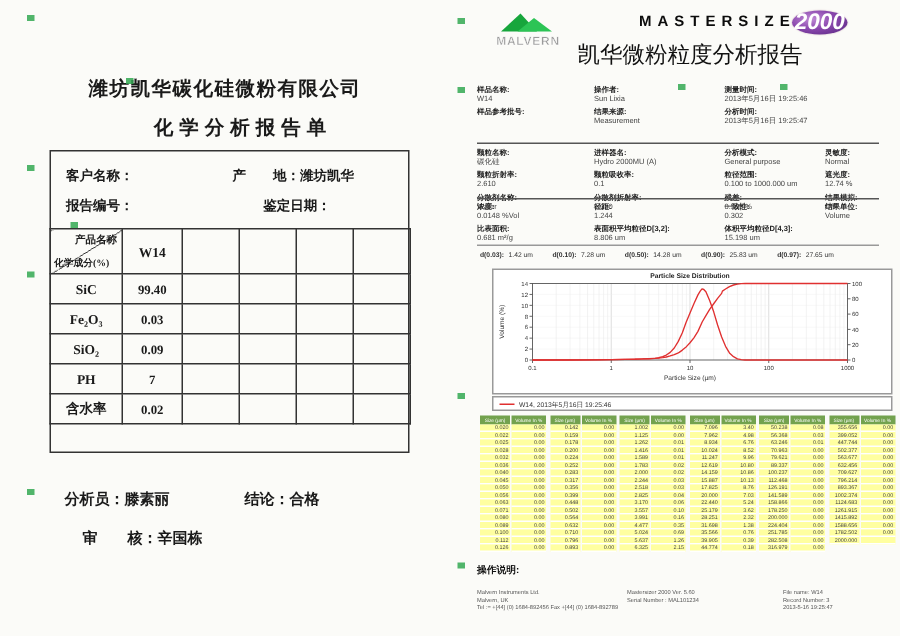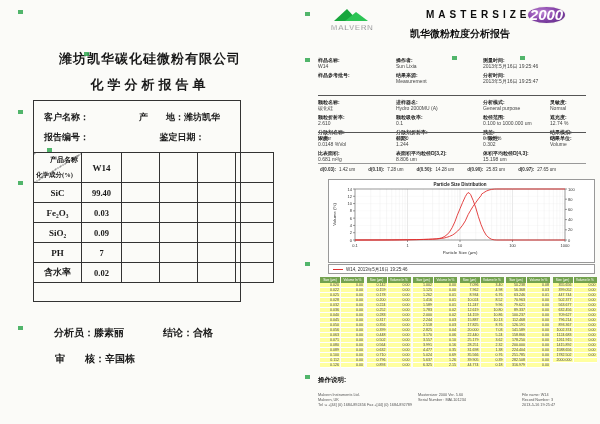--- a/index.html
+++ b/index.html
@@ -3,22 +3,22 @@
 <meta charset="utf-8">
 <style>
   html,body{margin:0;padding:0;background:#e9e9e6;}
   .canvas{position:relative;width:600px;height:424px;background:#fbfbf8;overflow:hidden;
           font-family:"Liberation Sans",sans-serif;color:#1a1a1a;}
   .abs{position:absolute;}
 
   
   .ldoc{position:absolute;left:0;top:0;width:300px;height:424px;font-family:"Liberation Serif",serif;}
   .ltitle1{left:0;top:50px;width:300px;text-align:center;font-size:13px;font-weight:bold;letter-spacing:1px;}
-  .ltitle2{left:0;top:76px;width:300px;text-align:center;font-size:13px;font-weight:bold;letter-spacing:4px;}
-  .lbox{left:33px;top:100px;width:208px;height:202px;border:1px solid #333;box-sizing:border-box;}
+  .ltitle2{left:0;top:76px;width:300px;text-align:center;font-size:13px;font-weight:bold;letter-spacing:4px;padding-left:12px;}
+  .lbox{left:33px;top:100px;width:240px;height:202px;border:1px solid #333;box-sizing:border-box;}
   .inforow{position:absolute;left:10px;right:6px;display:flex;font-size:9px;font-weight:bold;}
   .inforow .cell{width:50%;}
   .chem{position:absolute;left:-1px;top:51px;border-collapse:collapse;table-layout:fixed;width:240px;}
   .chem th,.chem td{border:1px solid #333;padding:0;text-align:center;font-weight:bold;}
   .chem thead tr{height:30px;}
   .chem tbody tr{height:20px;}
   .chem .prod{font-size:9px;}
   .chem td.lbl{font-size:9px;}
   .chem td.val{font-size:8.5px;}
   .diag{position:relative;background:linear-gradient(to bottom right,transparent 49.5%,#333 49.5%,#333 50.6%,transparent 50.6%);}
@@ -27,21 +27,21 @@
   .sigrow{position:absolute;font-size:10px;font-weight:bold;}
 
   
   .rdoc{position:absolute;left:300px;top:0;width:300px;height:424px;}
   .mlogo{left:28px;top:6px;}
   .msz{left:126px;top:9px;font-size:10px;font-weight:bold;letter-spacing:4px;color:#0c0c0c;white-space:nowrap;}
   .oval2000{left:228px;top:7px;width:37px;height:16px;border-radius:50%;
             background:radial-gradient(ellipse at 35% 35%,#c08ad6 0%,#8a47ad 45%,#55257f 100%);
             color:#fff;font-size:15px;font-style:italic;font-weight:bold;text-align:center;line-height:16px;
             box-shadow:0 0 1px #b9a;}
-  .rtitle{left:60px;top:27px;width:200px;text-align:center;font-size:10px;font-weight:bold;color:#111;}
+  .rtitle{left:60px;top:27px;width:200px;text-align:center;font-size:15px;font-weight:normal;color:#111;}
   .fsec{left:18px;width:268px;display:grid;grid-column-gap:4px;grid-row-gap:3px;}
   .cols3{grid-template-columns:74px 83px 103px;}
   .cols4{grid-template-columns:74px 83px 63px 40px;}
   .fld{min-height:11px;}
   .flbl{font-size:5px;font-weight:bold;color:#222;line-height:6px;white-space:nowrap;}
   .fval{font-size:5px;color:#444;line-height:6px;white-space:nowrap;}
   .divider{left:18px;width:268px;border-top:1px solid #555;height:0;}
   .dline{left:20px;width:272px;display:flex;gap:13px;font-size:4.5px;color:#333;white-space:nowrap;}
   .dline b{font-weight:bold;margin-right:3px;}
   .chartbox{left:28px;top:179px;width:267px;height:84px;border:1px solid #999;box-sizing:border-box;background:#fff;}
@@ -140,21 +140,21 @@
               <td class="val">0.02</td>
               <td></td>
               <td></td>
               <td></td>
               <td></td>
             </tr>
           </tbody>
       </table>
     </div>
 
-    <div class="abs sigrow" style="left:54px;top:326px;">
+    <div class="abs sigrow" style="left:43px;top:326px;">
       <span>分析员：</span><span>滕素丽</span>
     </div>
     <div class="abs sigrow" style="left:163px;top:326px;font-family:Liberation Mono, monospace;">
       <span>结论：</span><span>合格</span>
     </div>
     <div class="abs sigrow" style="left:55px;top:352px;">
       <span>审　　核：</span><span>辛国栋</span>
     </div>
   </div>
 

